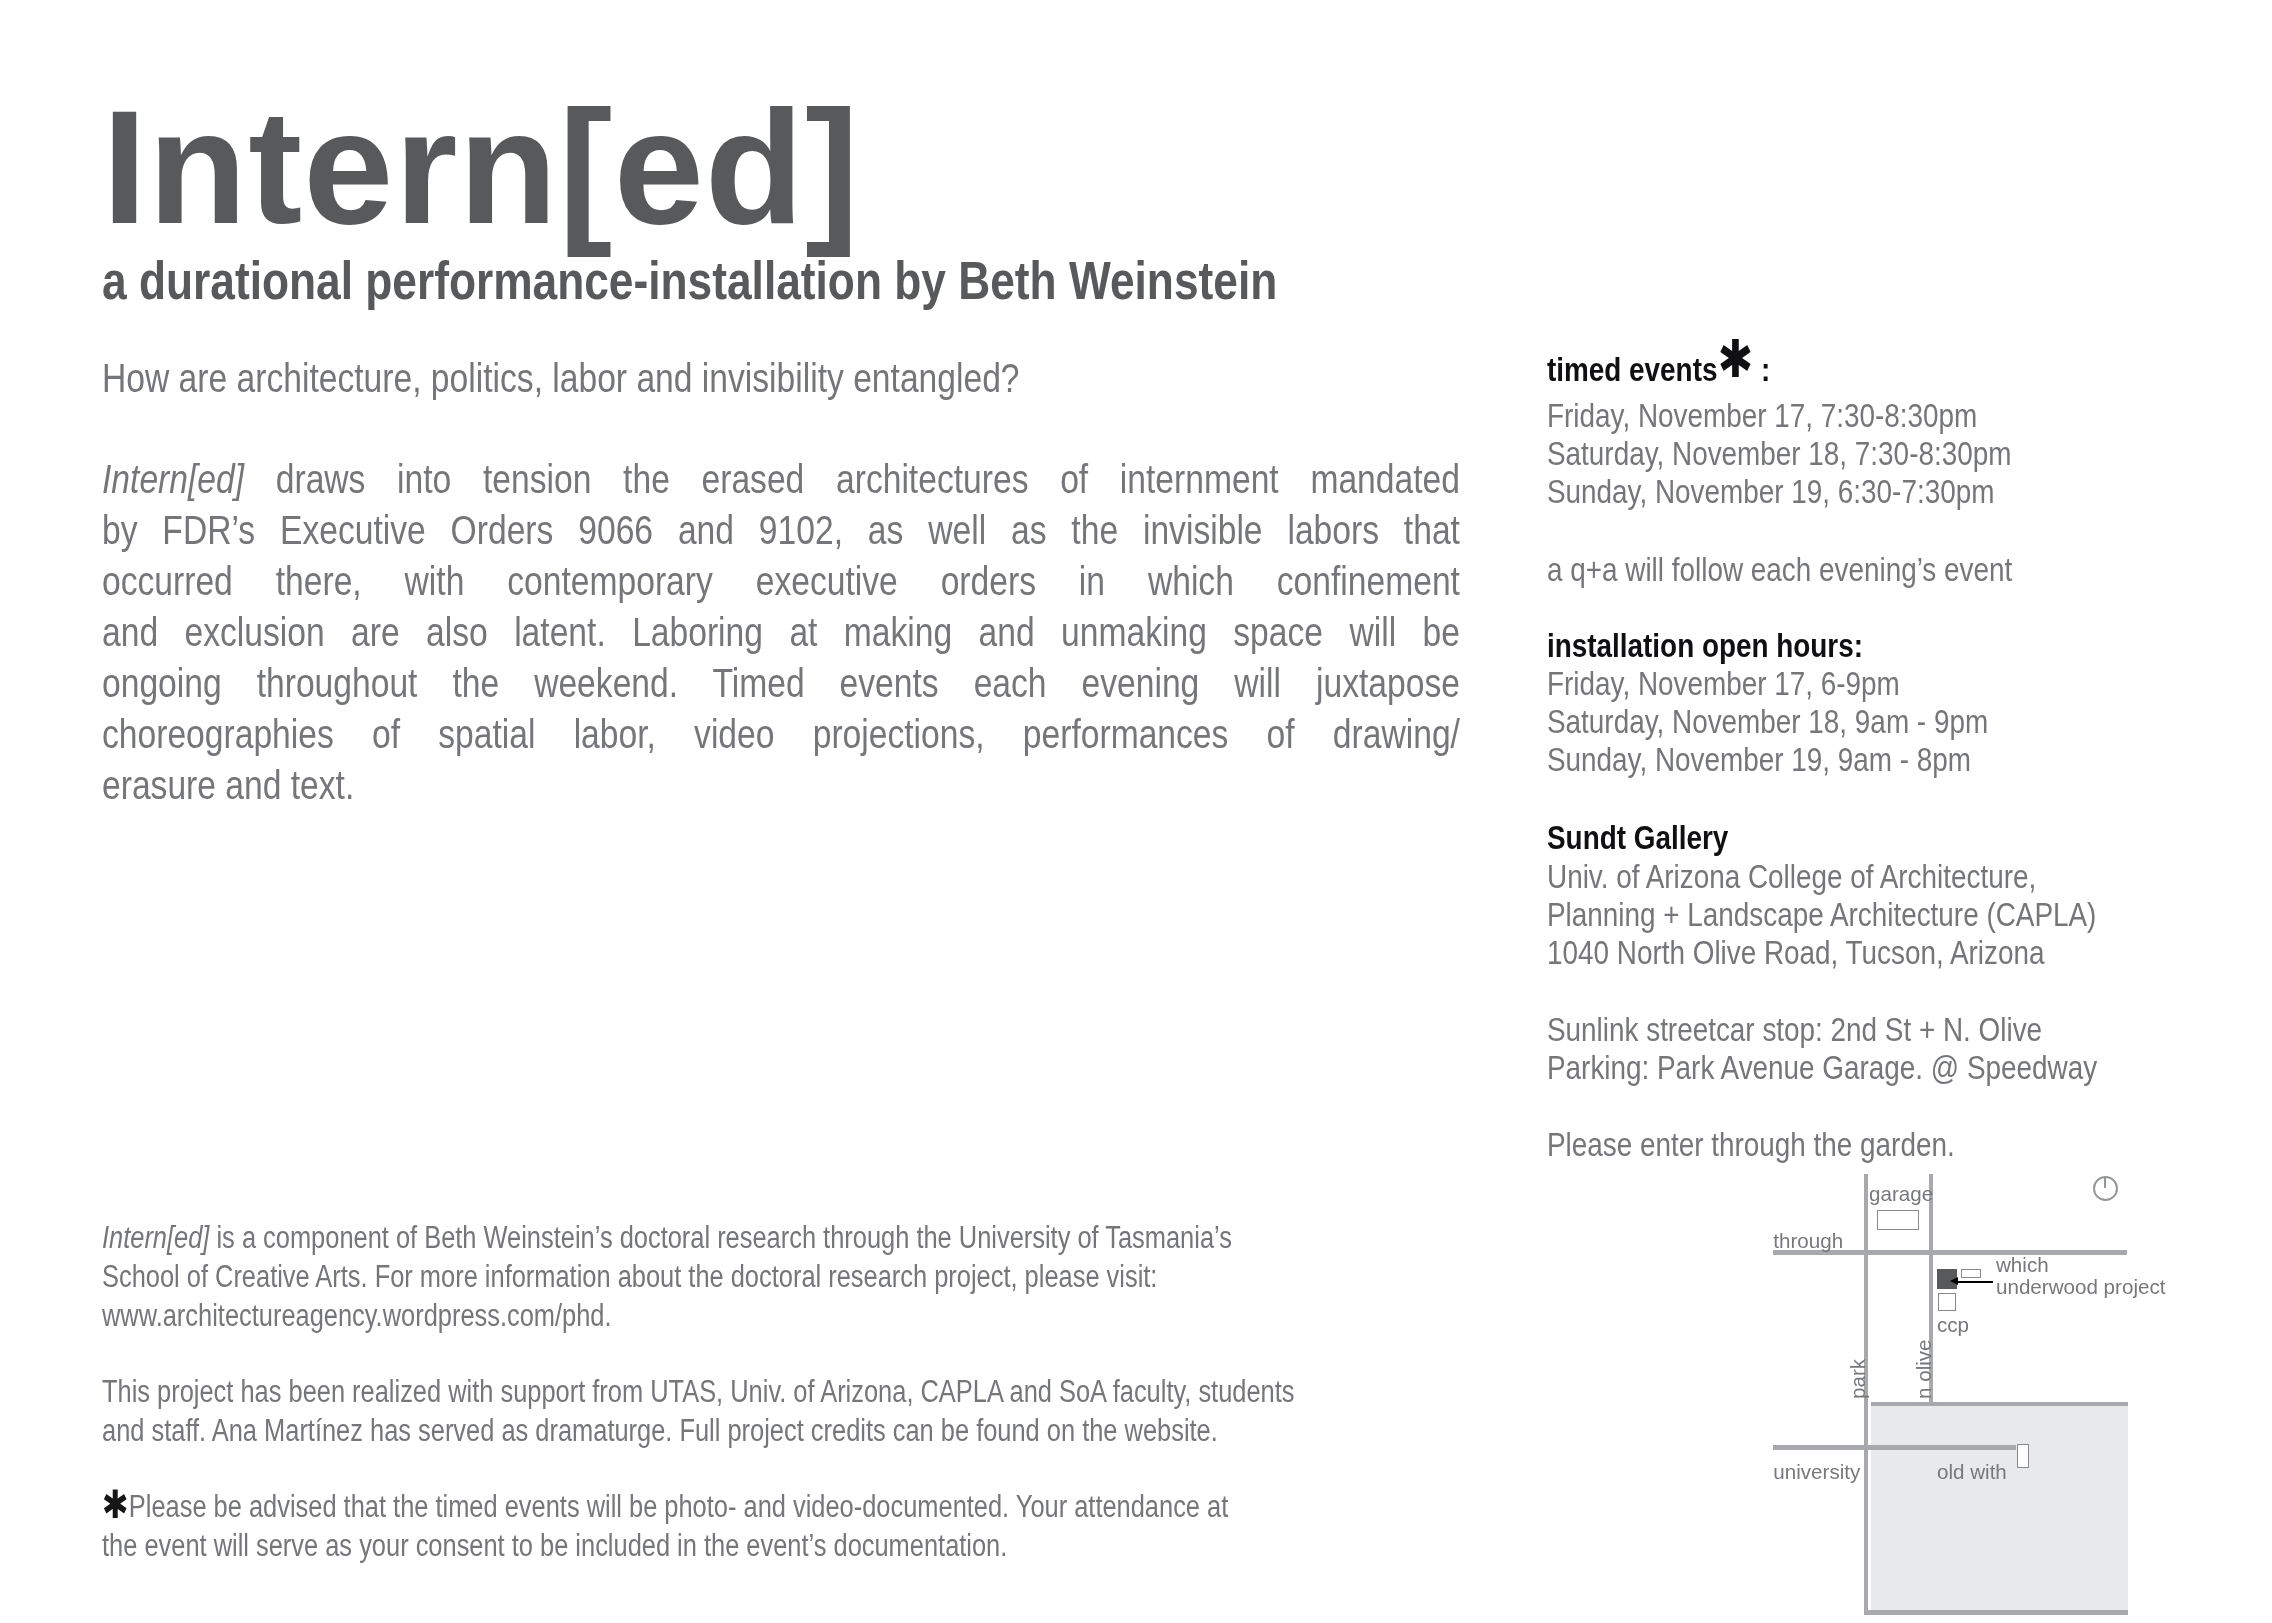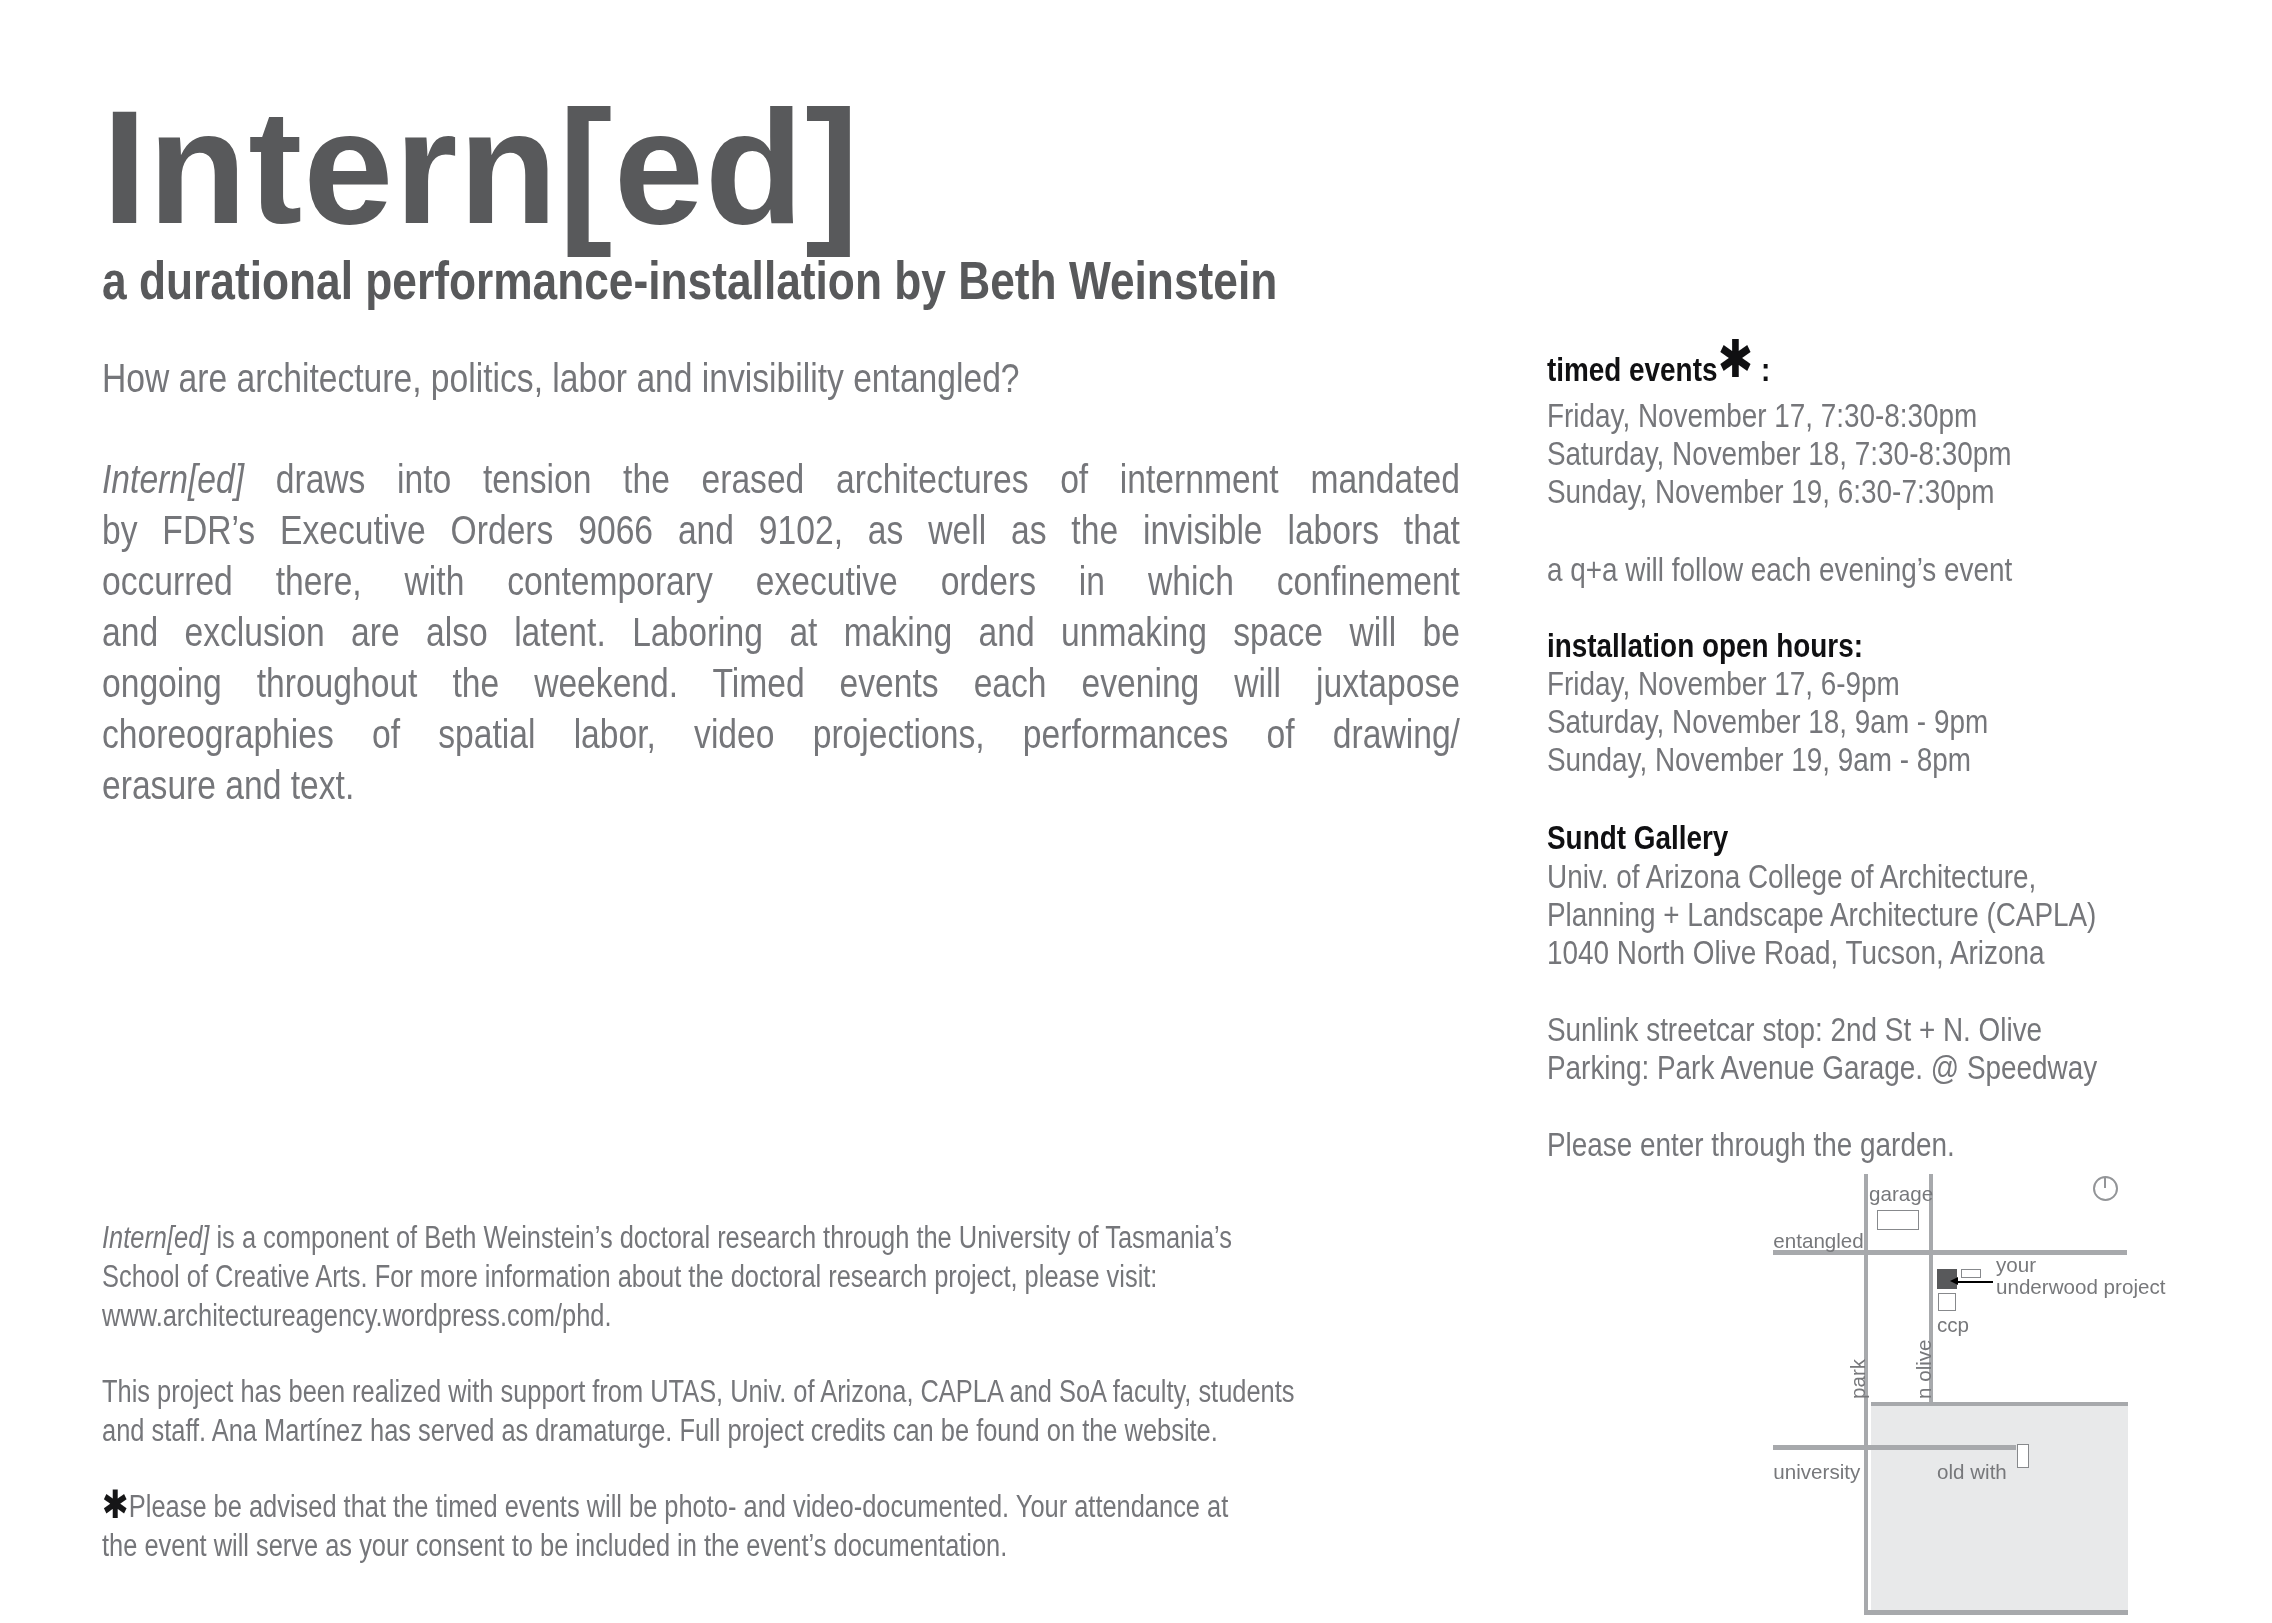--- a/index.html
+++ b/index.html
@@ -132,29 +132,29 @@
   </div>
 
   <div class="abs map">
 
     <div class="road" style="left:95px; top:5.4px; width:4.3px; height:441px;"></div>
     <div class="road" style="left:160px; top:5.4px; width:4.3px; height:229px;"></div>
     <div class="road" style="left:4.3px; top:81px; width:354px; height:4.9px;"></div>
 
     <div class="rect-outline" style="left:108px; top:41px; width:42px; height:19.5px;"></div>
     <div class="lbl" style="left:100px; top:14px; width:40px; text-align:center;">garage</div>
-    <div class="lbl" style="left:4.3px; top:61px;">entangled</div>
+    <div class="lbl" style="left:4.3px; top:61px;">through</div>
 
     <div class="north">
         <div class="needle"></div>
       </div>
 
     <div class="capla-sq"></div>
     <div class="rect-outline" style="left:192px; top:100px; width:19.5px; height:8.7px;"></div>
-    <div class="lbl" style="left:227px; top:85px;">your</div>
+    <div class="lbl" style="left:227px; top:85px;">which</div>
     <div class="lbl" style="left:227px; top:107px;">underwood project</div>
     <div class="arrow-line"></div>
     <div class="arrow-head"></div>
 
     <div class="rect-outline" style="left:169px; top:124px; width:18.4px; height:18.4px;"></div>
     <div class="lbl" style="left:168px; top:145px;">ccp</div>
 
     <div class="lbl vlabel" style="left:78px; top:230px;">park</div>
     <div class="lbl vlabel" style="left:144px; top:230px;">n olive</div>
 

